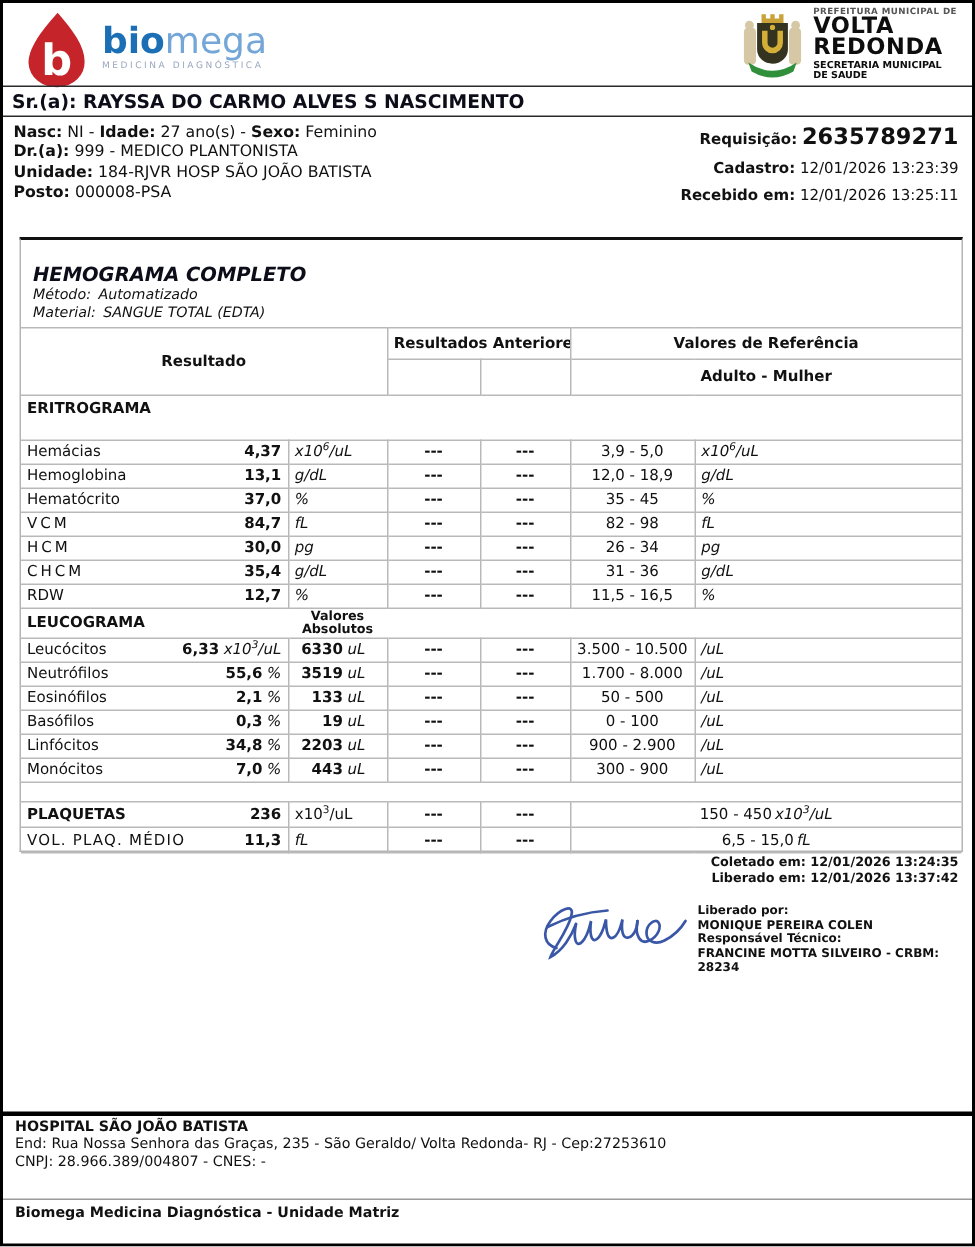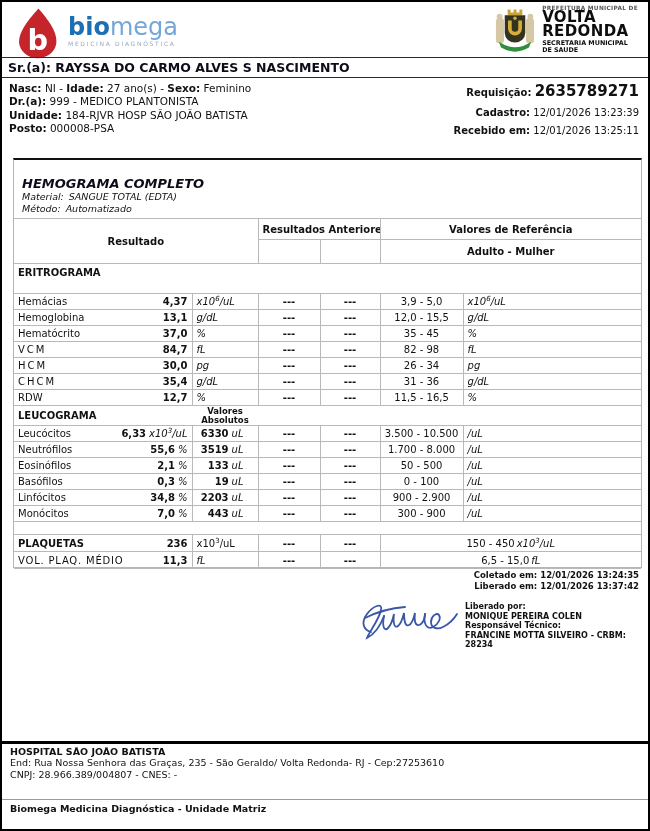--- a/index.html
+++ b/index.html
@@ -129,22 +129,22 @@
   </div>
 
   <div class="info-right">
     <div><b>Requisição:</b> <span class="rnum">2635789271</span></div>
     <div class="reg-line"><b>Cadastro:</b><span> 12/01/2026 13:23:39</span></div>
     <div class="reg-line"><b>Recebido em:</b><span> 12/01/2026 13:25:11</span></div>
   </div>
 
   <div class="rbox">
     <div class="rtitle">HEMOGRAMA COMPLETO</div>
+    <div class="rmeta"><span>Método:</span><span class="mv">Automatizado</span></div>
     <div class="rmeta"><span>Material:</span><span class="mv">SANGUE TOTAL (EDTA)</span></div>
-    <div class="rmeta"><span>Método:</span><span class="mv">Automatizado</span></div>
 
     <table class="rt">
       <colgroup>
           <col style="width:178px">
           <col style="width:66px">
           <col style="width:62px">
           <col style="width:60px">
           <col style="width:83px">
           <col>
         </colgroup>
@@ -180,21 +180,21 @@
       <tr class="dr">
         <td class="cn">
               <div class="cellflex">
                 <span>Hemoglobina</span>
                 <span class="val">13,1</span>
               </div>
             </td>
         <td class="u"><span>g/dL</span><sup></sup><span></span></td>
         <td class="c-dash">---</td>
         <td class="c-dash">---</td>
-        <td class="c-ref">12,0 - 15,5</td>
+        <td class="c-ref">12,0 - 18,9</td>
         <td class="c-runit"><span>g/dL</span><sup></sup><span></span></td>
       </tr>
       <tr class="dr">
         <td class="cn">
               <div class="cellflex">
                 <span>Hematócrito</span>
                 <span class="val">37,0</span>
               </div>
             </td>
         <td class="u"><span>%</span><sup></sup><span></span></td>

